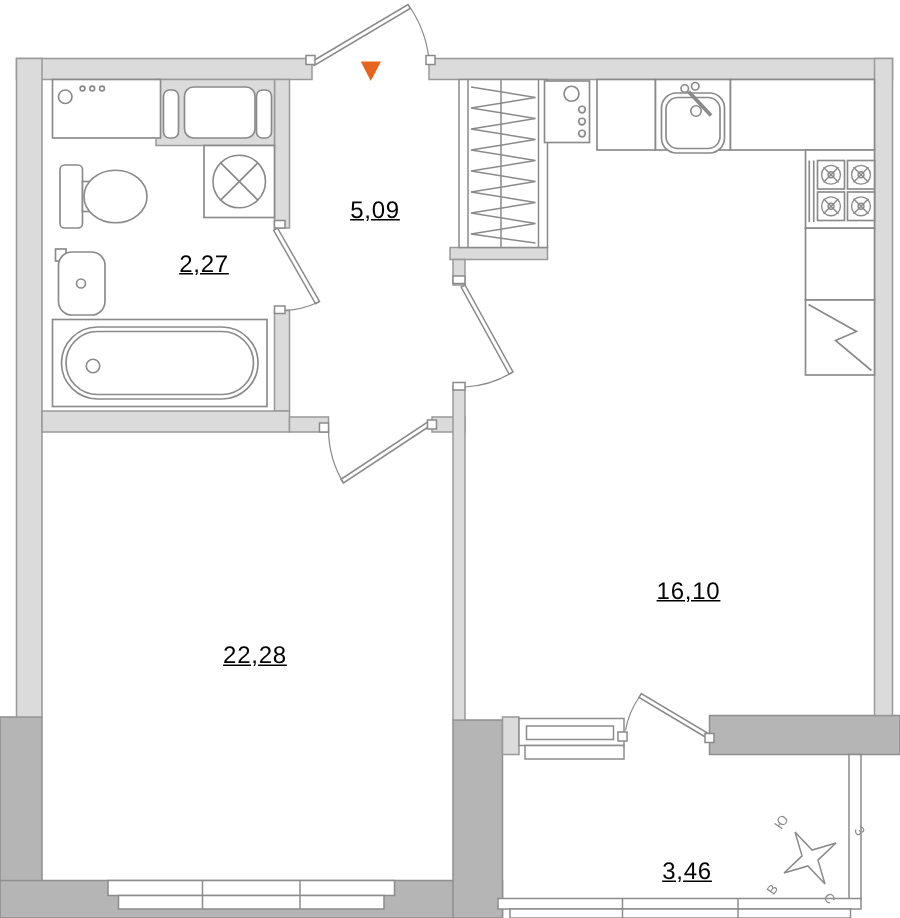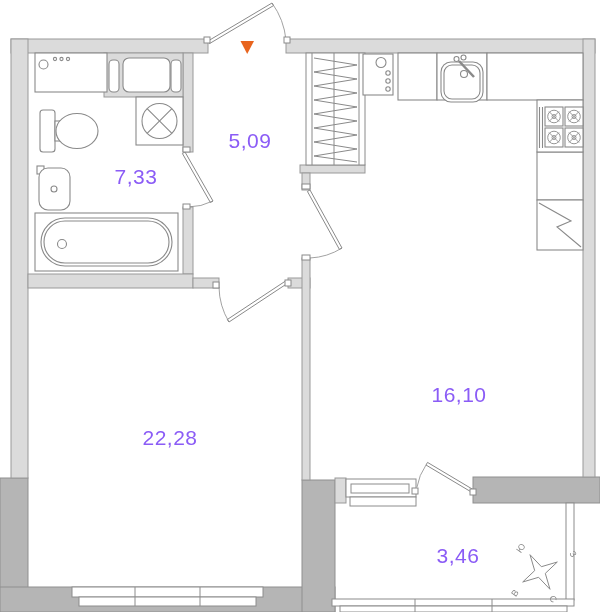--- a/index.html
+++ b/index.html
@@ -1,20 +1,20 @@
 <!DOCTYPE html>
 <html><head>
 <meta charset="utf-8">
 <style>
   html,body{margin:0;padding:0;background:#ffffff;}
   #plan{position:relative;width:600px;height:612px;background:#ffffff;overflow:hidden;
         font-family:"Liberation Sans", sans-serif;}
   #plan svg{position:absolute;left:0;top:0;}
   .area-label{position:absolute;transform:translate(-50%,-50%);
-      font-size:21px;color:#8b5cf6;letter-spacing:0.5px;white-space:nowrap;}
+      font-size:16px;color:#000000;letter-spacing:0.5px;white-space:nowrap;text-decoration:underline;}
 </style>
 </head>
 <body>
 
 <div id="plan">
 <svg width="600" height="612" viewBox="0 0 600 612">
 
   <g fill="#B5B5B5" stroke="#8F8F8F" stroke-width="1">
     <rect x="0" y="478" width="28" height="134"></rect>
     <rect x="0" y="587" width="335" height="25"></rect>
@@ -203,18 +203,18 @@
     <polygon points="550,589.3 538.6,577.3 522.7,582 534.7,570.6 530,554.7 541.4,566.7 557.3,562 545.3,573.4" fill="#ffffff" stroke="#8A8A8A" stroke-width="1"></polygon>
     <g fill="#8A8A8A" font-size="9" text-anchor="middle" font-family="Liberation Sans, sans-serif">
       <text x="521" y="551" transform="rotate(-55 521 548)">Ю</text>
       <text x="573" y="557" transform="rotate(55 573 554)">З</text>
       <text x="515" y="596" transform="rotate(-55 515 593)">В</text>
       <text x="553" y="602" transform="rotate(55 553 599)">С</text>
     </g>
   </g>
 </svg>
 
-<div class="area-label" style="left:136px;top:177px;">7,33</div>
+<div class="area-label" style="left:136px;top:177px;">2,27</div>
 <div class="area-label" style="left:250px;top:141px;">5,09</div>
 <div class="area-label" style="left:459px;top:347px;margin-top:48px;">16,10</div>
 <div class="area-label" style="left:170px;top:438px;">22,28</div>
-<div class="area-label" style="left:458px;top:556px;">3,46</div>
+<div class="area-label" style="left:458px;top:582px;">3,46</div>
 </div>
 
 </body></html>

